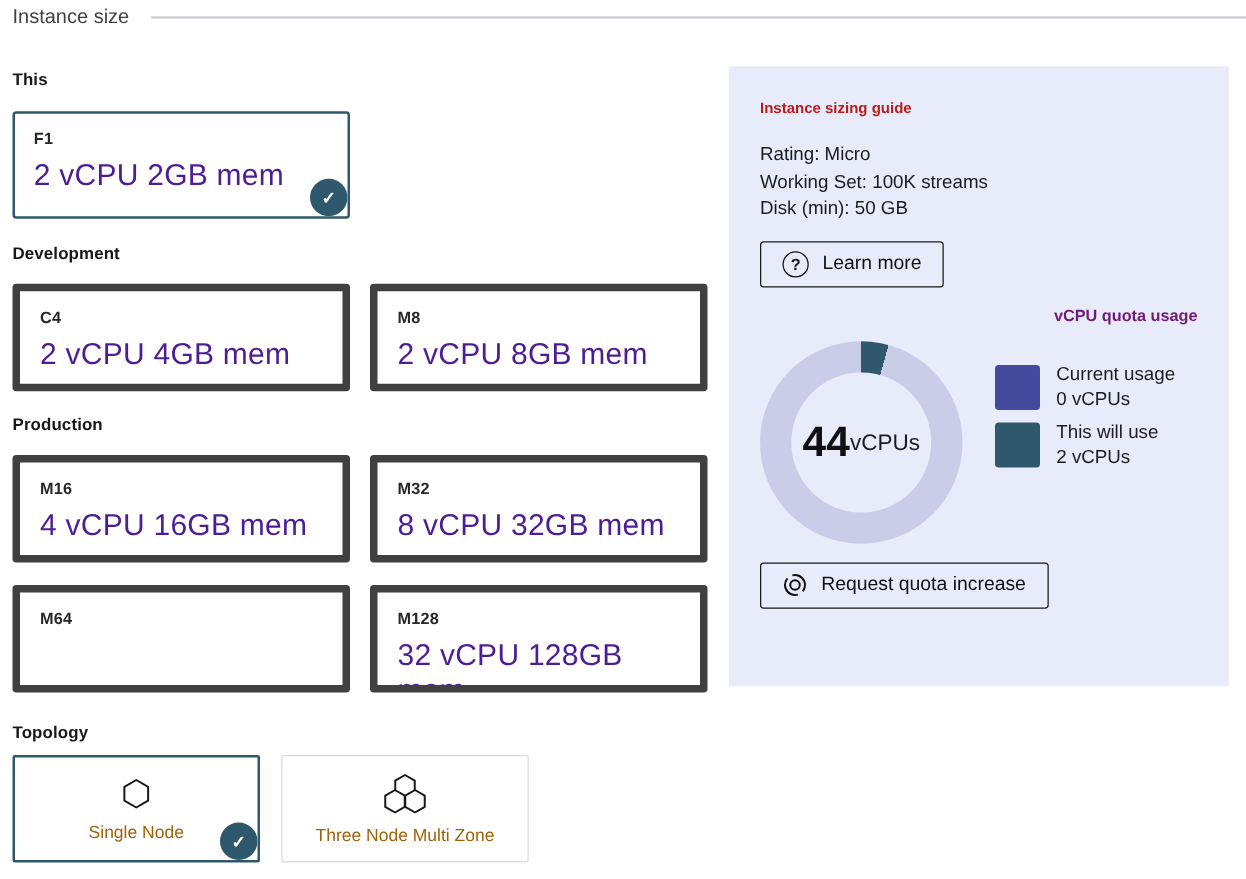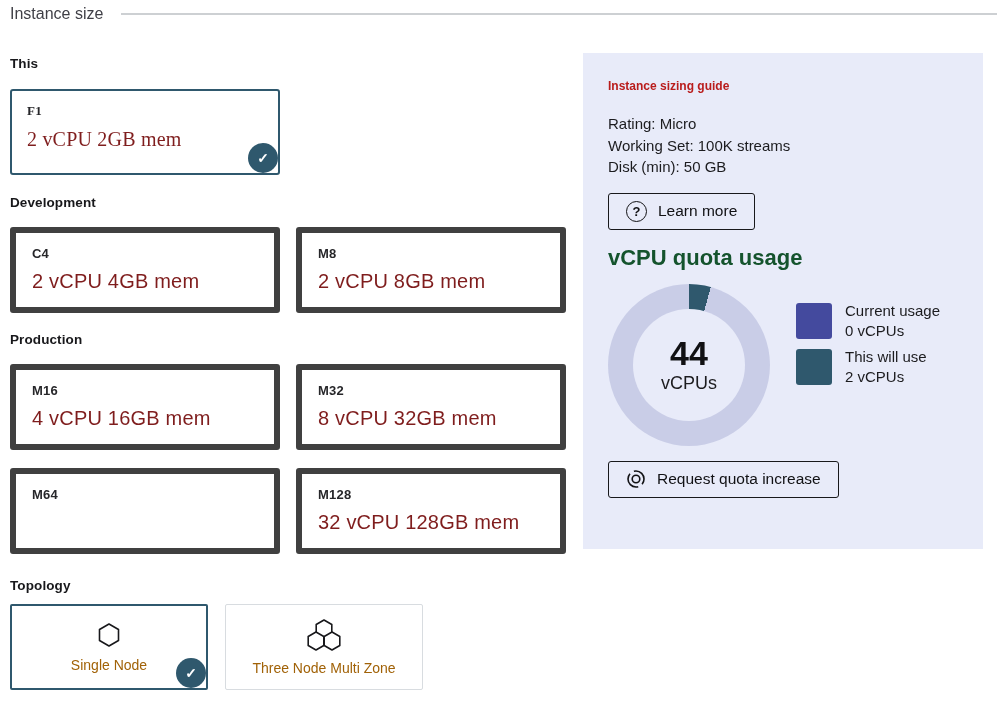--- a/index.html
+++ b/index.html
@@ -46,23 +46,23 @@
   .size-card {
     position: relative;
     height: 86px;
     background: #ffffff;
     border: 6px solid #404040;
     border-radius: 3px;
     padding: 13px 16px;
     cursor: pointer;
     overflow: hidden;
   }
-  .size-card.selected { border: 2px solid #2f586d; padding: 12px 15px; font-family: Liberation Serif, serif; }
+  .size-card.selected { border: 2px solid #2f586d; padding: 12px 15px; }
   .card-name { font-size: 13px; font-weight: bold; color: #27272a; letter-spacing: .2px; }
-  .card-spec { font-size: 20px; color: #7f1d1d; margin-top: 9px; letter-spacing: .2px; }
+  .card-spec { font-size: 24px; color: #4c1d95; margin-top: 9px; letter-spacing: .2px; }
 
   .check-badge {
     position: absolute; right: 0; bottom: 0;
     width: 30px; height: 30px;
     border-radius: 50%;
     background: #2f586d;
     color: #ffffff;
     display: flex; align-items: center; justify-content: center;
     font-size: 14px; font-weight: bold;
   }
@@ -108,33 +108,33 @@
     cursor: pointer;
   }
   .q-icon {
     width: 21px; height: 21px;
     border: 1.5px solid #111114; border-radius: 50%;
     display: inline-flex; align-items: center; justify-content: center;
     font-size: 13px; font-weight: bold;
   }
   .quota-icon svg { display: block; }
 
-  .quota-title { margin-top: 15px; font-size: 22px; font-weight: bold; color: #14532d; }
+  .quota-title { margin-top: 15px; font-size: 13px; font-weight: bold; color: #701a75; text-align: right; }
 
   .chart-row { margin-top: 13px; display: flex; gap: 26px; }
   .donut {
     position: relative;
     width: 162px; height: 162px;
     border-radius: 50%;
     flex: 0 0 auto;
   }
   .donut-hole {
     position: absolute; inset: 25px;
     background: #e8ebf9; border-radius: 50%;
-    display: flex; flex-direction: column;
+    display: flex; 
     align-items: center; justify-content: center;
   }
   .donut-value { font-size: 34px; font-weight: 600; color: #111114; line-height: 36px; }
   .donut-label { font-size: 18px; color: #1c1c1f; margin-top: 2px; }
 
   .legend { display: flex; flex-direction: column; gap: 6px; margin-top: 17px; }
   .legend-item { display: flex; align-items: center; gap: 13px; }
   .legend-swatch { width: 36px; height: 36px; border-radius: 3px; flex: 0 0 auto; }
   .legend-text { font-size: 15px; line-height: 20px; color: #1c1c1f; }
 </style>

